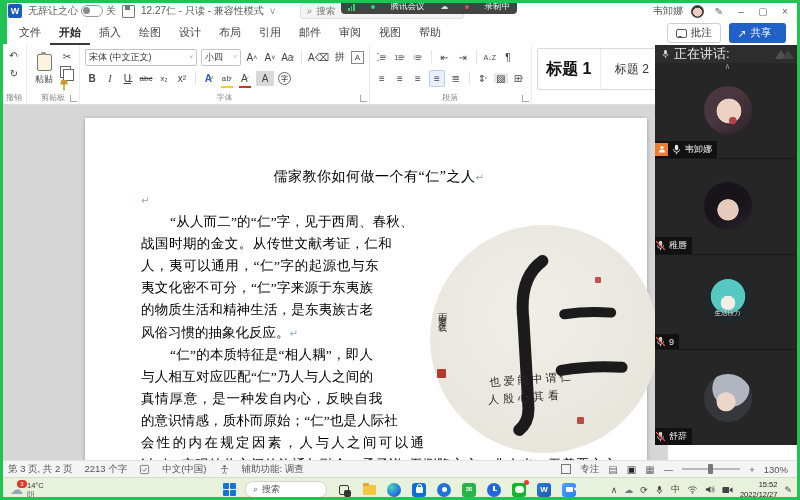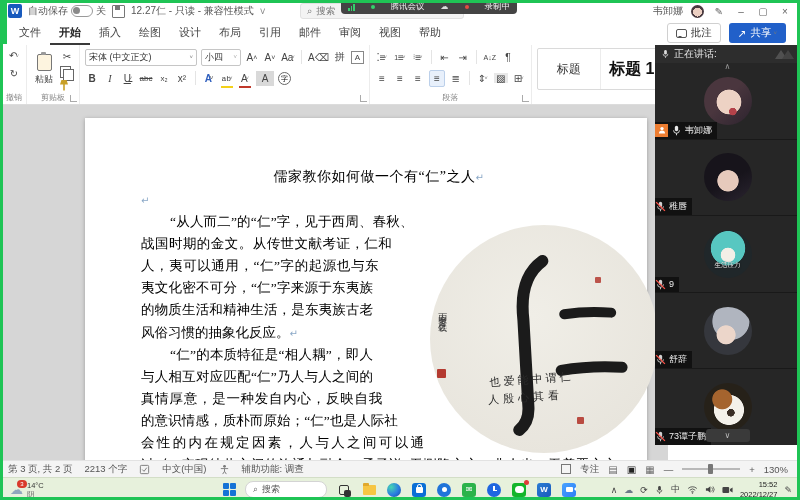--- a/index.html
+++ b/index.html
@@ -119,21 +119,21 @@
   .bag::before{content:"";position:absolute;top:-3px;left:1px;width:3px;height:3px;border:1px solid #fff;border-bottom:none;border-radius:3px 3px 0 0;}
   .wx-bubble{width:9px;height:7px;background:#fff;border-radius:4px;position:relative;}
   .wx-bubble::after{content:"";position:absolute;left:2px;bottom:-2px;border:2px solid transparent;border-top-color:#fff;}
   .badge-dot{position:absolute;right:-2px;top:-2px;width:5px;height:5px;border-radius:50%;background:#e23c39;}
   .cam{width:7px;height:5px;background:#fff;border-radius:1px;position:relative;}
   .cam::after{content:"";position:absolute;right:-3px;top:0;border:2.5px solid transparent;border-right-color:#fff;}
   .tray{margin-left:auto;display:flex;align-items:center;gap:7px;padding-right:8px;color:#444;font-size:9px;}
   .time-blk{display:flex;flex-direction:column;align-items:flex-end;font-size:7.5px;line-height:1.25;color:#222;}
   
   .meet-panel{position:absolute;left:655px;top:45px;width:145px;height:400px;background:#191919;z-index:45;display:flex;flex-direction:column;}
-  .mp-header{height:18px;background:#2d2d2d;display:flex;align-items:center;gap:4px;padding:0 6px;color:#e8e8e8;font-size:10px;position:relative;flex:none;}
+  .mp-header{height:18px;background:#2d2d2d;display:flex;align-items:center;gap:4px;padding:0 6px;color:#e8e8e8;font-size:13px;position:relative;flex:none;}
   .mp-logo{position:absolute;right:4px;top:2px;opacity:.55;}
   .tiles{flex:1;display:flex;flex-direction:column;gap:1px;}
   .tile{flex:1;background:#262626;position:relative;display:flex;align-items:center;justify-content:center;}
   .tile-chevron{position:absolute;top:0;left:50%;transform:translateX(-50%);color:#9a9a9a;font-size:8px;line-height:8px;}
   .avatar{width:48px;height:48px;border-radius:50%;position:relative;overflow:hidden;}
   .av1{background:radial-gradient(circle at 60% 72%,#b4424a 0 8%,transparent 9%),radial-gradient(circle at 52% 52%,#edd2c4 0 34%,transparent 36%),linear-gradient(135deg,#4a363e 0 45%,#2c232e);}
   .av2{background:radial-gradient(circle at 50% 58%,#e6cabc 0 28%,transparent 30%),linear-gradient(150deg,#17141b 0 55%,#2a2430);}
   .av3{background:radial-gradient(circle at 50% 52%,#f3efe7 0 20%,transparent 22%),radial-gradient(circle at 50% 38%,#57c7c1 0 44%,transparent 46%),#20272a;}
   .av4{background:radial-gradient(circle at 46% 58%,#ecd6ca 0 24%,transparent 26%),radial-gradient(circle at 56% 30%,#b0b5bf 0 42%,transparent 44%),#35373d;}
   .av5{background:radial-gradient(circle at 56% 62%,#3a2e26 0 9%,transparent 10%),radial-gradient(circle at 38% 34%,#a5642e 0 22%,transparent 24%),radial-gradient(circle at 52% 56%,#f4f1ea 0 40%,transparent 42%),#262119;}
@@ -161,21 +161,21 @@
 </head>
 <body>
 
 <div class="screen">
 
   <div class="word">
 
     <div class="titlebar">
       <div class="word-logo">W</div>
       <div class="toggle">
-        <span>自动保存</span>
+        <span>无辞让之心</span>
         <span class="toggle-pill"></span>
         <span>关</span>
       </div>
       <span class="save-ic"></span>
       <span class="doc-title-txt">12.27仁 - 只读 - 兼容性模式</span>
       <span class="carded">˅</span>
       <div class="tb-search">
         <span>⌕</span>
         <span>搜索</span>
       </div>
@@ -267,20 +267,21 @@
             <span class="ic" style="font-size:8px;">x₂</span>
             <span class="ic" style="font-size:10px;">x²</span>
             <span class="vsep"></span>
             <span class="ic a-blue">A<span class="dd">˅</span></span>
             <span class="ic u-yellow" style="font-size:8px;">ab<span class="dd">˅</span></span>
             <span class="ic u-red">A<span class="dd">˅</span></span>
             <span class="ic a-gray">A</span>
             <span class="circ-char">字</span>
           </div>
         </div>
+        <div class="glabel">字体</div>
         <span class="launcher"></span>
       </div>
 
       <div class="rgroup">
         <div class="col">
           <div class="rowi">
             <span class="ic">⁚≡<span class="dd">˅</span></span>
             <span class="ic"><small>1</small>≡<span class="dd">˅</span></span>
             <span class="ic"><small>⁝</small>≡<span class="dd">˅</span></span>
             <span class="vsep"></span>
@@ -303,21 +304,20 @@
             <span class="ic" style="background:#e8e8e8;height:10px;">▨</span>
             <span class="ic">⊞<span class="dd">˅</span></span>
           </div>
         </div>
         <div class="glabel">段落</div>
         <span class="launcher"></span>
       </div>
 
       <div class="rgroup rg-styles">
         <div class="gallery" id="styles-host">
-            <div class="style-card s0">标题</div>
             <div class="style-card s1">标题 1</div>
             <div class="style-card s2">标题 2</div>
           </div>
         <div class="glabel">样式</div>
       </div>
     </div>
 
     <div class="docarea">
       <div class="page">
         <div class="page-content">
@@ -451,33 +451,20 @@
           <div class="name-chip">
             <svg class="mic muted" width="11" height="11" viewBox="0 0 12 12">
               <rect x="4.2" y="0.8" width="3.6" height="6" rx="1.8" fill="currentColor"></rect>
               <path d="M2.8 5.8a3.2 3.2 0 0 0 6.4 0" fill="none" stroke="currentColor"></path>
               <line x1="6" y1="9" x2="6" y2="11.2" stroke="currentColor"></line>
               <line x1="1.2" y1="1.2" x2="10.8" y2="10.8" stroke="#ff5348" stroke-width="1.4"></line>
             </svg>
             <span class="pname">舒辞</span>
           </div>
         </div>
-        <div class="tile">
-          <div class="avatar av5"></div>
-          <div class="name-chip">
-            <svg class="mic muted" width="11" height="11" viewBox="0 0 12 12">
-              <rect x="4.2" y="0.8" width="3.6" height="6" rx="1.8" fill="currentColor"></rect>
-              <path d="M2.8 5.8a3.2 3.2 0 0 0 6.4 0" fill="none" stroke="currentColor"></path>
-              <line x1="6" y1="9" x2="6" y2="11.2" stroke="currentColor"></line>
-              <line x1="1.2" y1="1.2" x2="10.8" y2="10.8" stroke="#ff5348" stroke-width="1.4"></line>
-            </svg>
-            <span class="pname">73谭子鹏</span>
-          </div>
-          <div class="scroll-btn">∨</div>
-        </div>
       </div>
   </div>
 
   <div class="meet-pill">
     <span class="sig">
         <i style="height:3px"></i>
         <i style="height:5px"></i>
         <i style="height:7px"></i>
       </span>
     <span class="gdot"></span>

